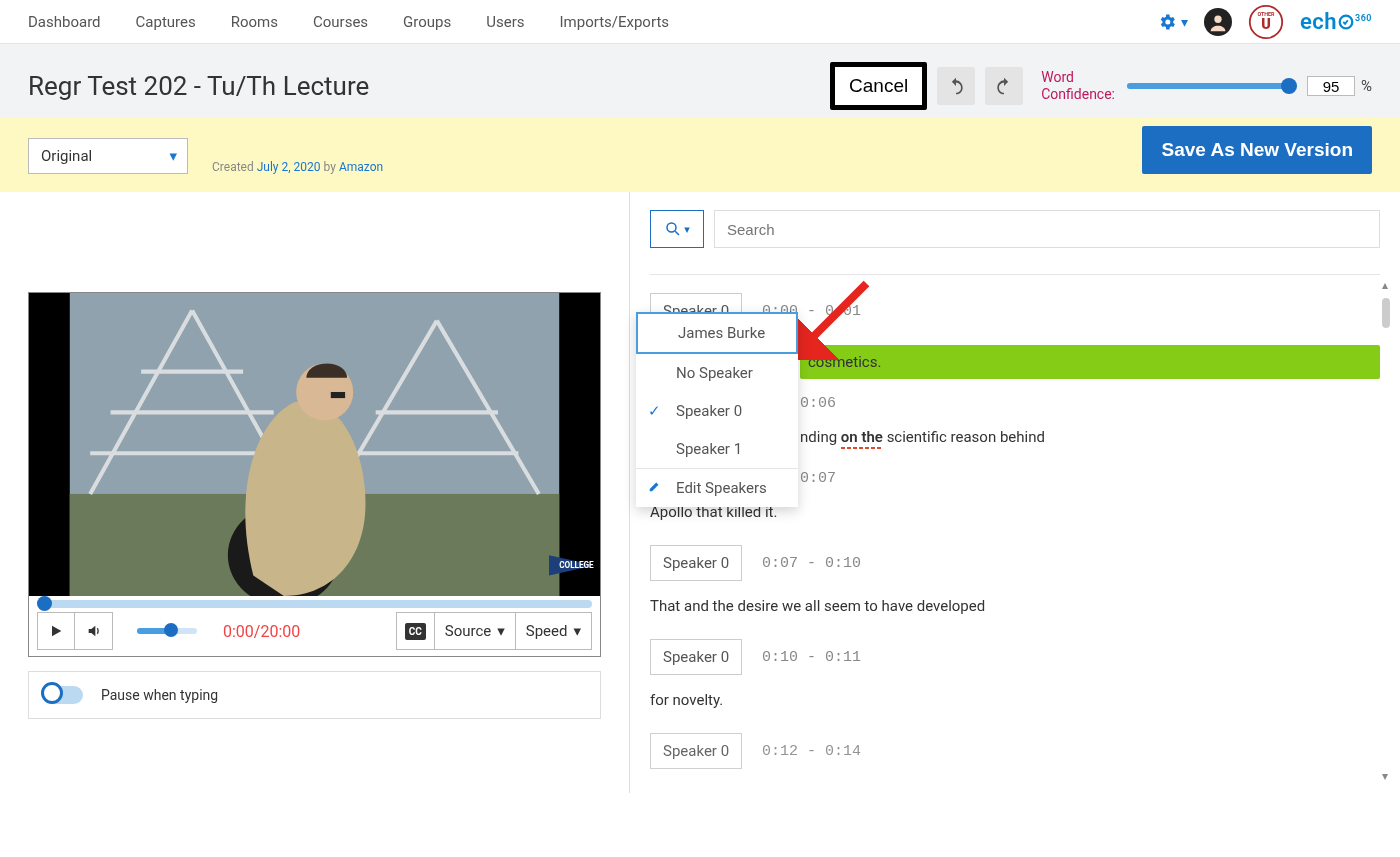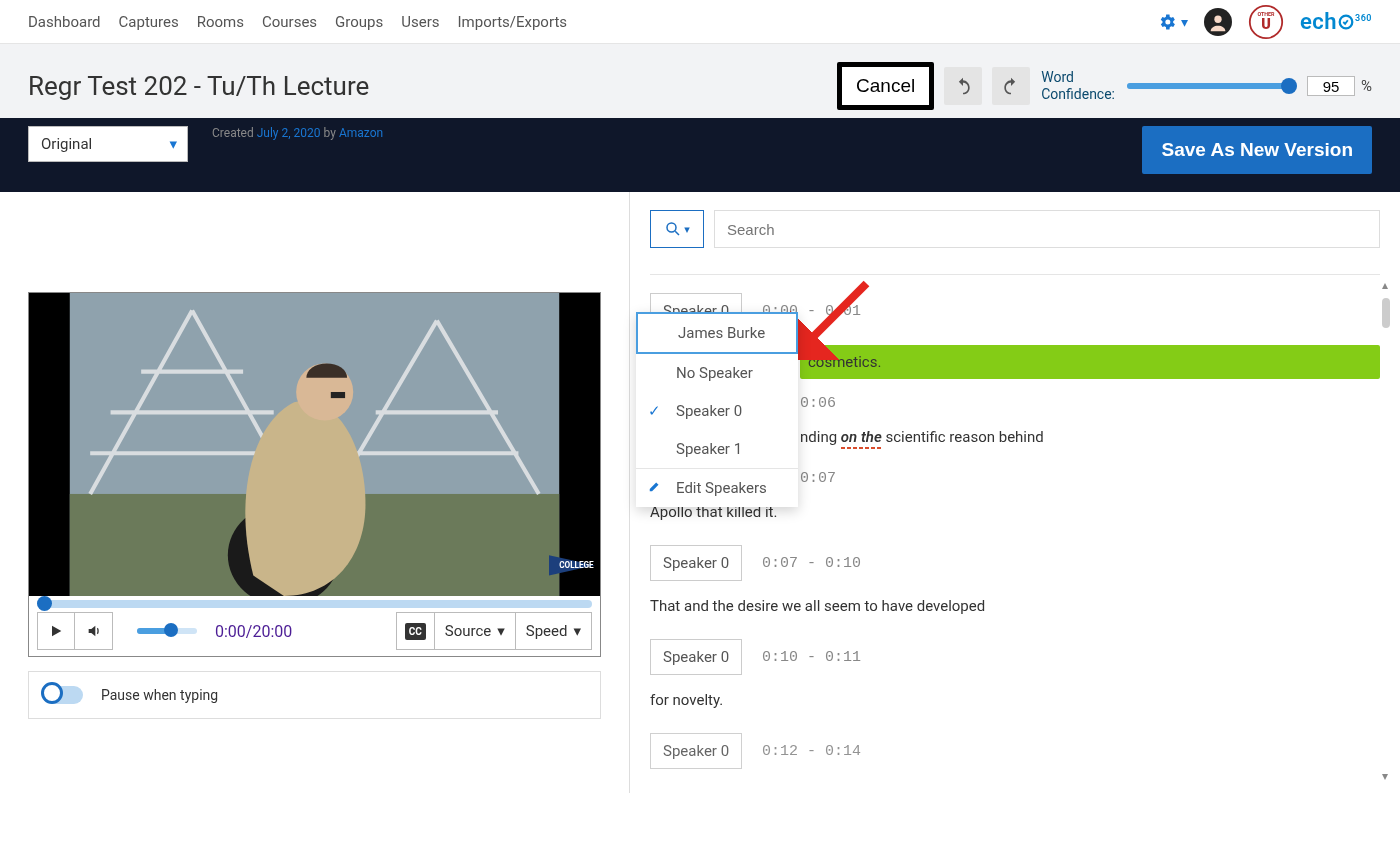--- a/index.html
+++ b/index.html
@@ -1,47 +1,47 @@
 <!DOCTYPE html>
 <html><head>
 <meta charset="utf-8">
 <style>
   * { box-sizing: border-box; margin: 0; padding: 0; }
   body { font-family: -apple-system, BlinkMacSystemFont, "Segoe UI", Roboto, sans-serif; font-size: 14px; color: #333; background: #fff; width: 1400px; }
 
   
   .topnav { display: flex; align-items: center; height: 44px; border-bottom: 1px solid #e5e5e5; padding: 0 28px; }
-  .topnav .nav-links { display: flex; gap: 18px; font-size: 15px; color: #555; }
+  .topnav .nav-links { display: flex; gap: 35px; font-size: 15px; color: #555; }
   .topnav .nav-links span { cursor: pointer; }
   .topnav .spacer { flex: 1; }
   .topnav .right { display: flex; align-items: center; gap: 16px; }
   .gear-caret { display: flex; align-items: center; gap: 4px; color: #1976d2; cursor: pointer; }
   .gear-caret svg { width: 20px; height: 20px; }
   .avatar { width: 28px; height: 28px; border-radius: 50%; background: #222; display: flex; align-items: center; justify-content: center; overflow: hidden; }
   .avatar svg { width: 22px; height: 22px; }
   .org-badge { width: 36px; height: 36px; display:flex; align-items:center; justify-content:center; }
   .org-badge svg { width:36px; height:36px; }
   .echo-logo { color: #0288d1; font-weight: 600; font-size: 22px; letter-spacing: 0.5px; }
 
   
   .headerbar { background: #f2f3f5; display: flex; align-items: center; padding: 18px 28px 8px; }
   .headerbar h1 { font-size: 26px; font-weight: 400; color: #333; flex: 1; }
   .btn { border: 5px solid #000000; background: #fff; padding: 8px 14px; font-size: 19px; cursor: pointer; border-radius: 2px; }
   .btn.primary { background: #1b6ec2; color: #fff; border-color: #1b6ec2; font-weight: 600; }
   .iconbtn { width: 38px; height: 38px; background: #e4e4e4; display: inline-flex; align-items: center; justify-content: center; border-radius: 2px; margin-left: 10px; cursor: pointer; }
   .iconbtn svg { width: 20px; height: 20px; fill: #555; }
-  .wc-label { margin-left: 11px; font-size: 14px; color: #0c4a6e; line-height:1.2; }
+  .wc-label { margin-left: 18px; font-size: 14px; color: #be185d; line-height:1.2; }
   .wc-slider { margin-left: 12px; width: 170px; height: 6px; background: #bcd9f2; border-radius: 3px; position: relative; }
   .wc-slider .track { position:absolute; left:0; top:0; bottom:0; background:#4a9ee0; border-radius:3px; width:95%; }
   .wc-slider .knob { position:absolute; width:16px; height:16px; border-radius:50%; background:#1b6ec2; top:-5px; right:0; }
   .wc-input { margin-left: 10px; width: 48px; height: 20px; border:1px solid #bbb; text-align:center; font-size:15px; }
   .pct { margin-left:6px; font-size:15px; color:#444; }
 
   
-  .subbar { background: #0f172a; display: flex; align-items: flex-start; padding: 8px 28px 18px; }
+  .subbar { background: #fef9c3; display: flex; align-items: flex-end; padding: 8px 28px 18px; }
   .select { border: 1px solid #bbb; background: #fff; padding: 8px 32px 8px 12px; position: relative; font-size:15px; cursor:pointer; width:160px; }
   .select .caret { position:absolute; right:10px; top:50%; transform:translateY(-50%); color:#1976d2; }
   .meta { margin-left: 24px; font-size:12px; color:#888; }
   .meta .link { color:#1976d2; }
   .subbar .spacer { flex:1; }
 
   
   .main { display:flex; }
   .left { width: 630px; border-right: 1px solid #ddd; padding: 100px 28px 20px; }
   .right-pane { flex:1; padding: 18px 20px 0 20px; position:relative; }
@@ -51,21 +51,21 @@
   .frame svg { width:100%; height:100%; }
   .timeline { height:8px; background:#bcd9f2; margin:4px 8px; position:relative; border-radius:4px; }
   .timeline .knob { position:absolute; left:0; top:-4px; width:15px; height:15px; border-radius:50%; background:#1b6ec2; }
   .pcontrols { display:flex; align-items:center; padding: 0 8px 6px; gap: 0; }
   .pbtn { border:1px solid #bbb; height:38px; width:38px; display:flex; align-items:center; justify-content:center; cursor:pointer; }
   .pbtn + .pbtn { border-left:none; }
   .pbtn svg { width:16px; height:16px; fill:#333; }
   .volslider { margin-left:24px; width:60px; height:6px; background:#cfe4f6; border-radius:3px; position:relative; }
   .volslider .track { position:absolute; left:0; top:0; bottom:0; width:50%; background:#4a9ee0; border-radius:3px; }
   .volslider .knob { position:absolute; left:45%; top:-5px; width:14px; height:14px; border-radius:50%; background:#1b6ec2; }
-  .timecode { margin-left:18px; font-size:16px; color:#4c1d95; }
+  .timecode { margin-left:26px; font-size:16px; color:#ef4444; }
   .pcontrols .spacer { flex:1; }
   .ccbtn { border:1px solid #bbb; height:38px; padding:0 8px; display:flex; align-items:center; cursor:pointer; }
   .ccbtn .cc { background:#333; color:#fff; font-size:10px; font-weight:700; padding:3px 4px; border-radius:2px; }
   .selbtn { border:1px solid #bbb; border-left:none; height:38px; padding:0 10px; display:flex; align-items:center; gap:6px; cursor:pointer; font-size:15px; }
   .selbtn .caret { color:#333; }
 
   .pause-row { border:1px solid #ddd; margin-top:14px; padding:14px 14px; display:flex; align-items:center; gap:18px; }
   .toggle { width:40px; height:18px; background:#bcd9f2; border-radius:9px; position:relative; cursor:pointer; }
   .toggle .knob { position:absolute; left:-2px; top:-4px; width:22px; height:22px; border:3px solid #1b6ec2; border-radius:50%; background:#fff; }
 
@@ -302,21 +302,21 @@
           </defs>
           <line x1="85" y1="15" x2="15" y2="85" stroke="#e5261f" stroke-width="9" marker-end="url(#ah)"></line>
         </svg>
     </div>
 
     <div class="segment" style="margin-top:-8px;">
       <div class="seg-head">
         <div style="width:130px;"></div>
         <div class="seg-time">0:06</div>
       </div>
-      <div class="seg-text" style="margin-left:150px;"><span>nding </span><span class="lowconf" style="font-weight:600;font-style:italic;">on the</span><span> scientific reason behind</span></div>
+      <div class="seg-text" style="margin-left:150px;"><span>nding </span><span class="lowconf" style="font-weight:600;">on the</span><span> scientific reason behind</span></div>
     </div>
 
     <div class="segment">
       <div class="seg-head">
         <div style="width:130px;"></div>
         <div class="seg-time">0:07</div>
       </div>
       <div class="seg-text">Apollo that killed it.</div>
     </div>
 

